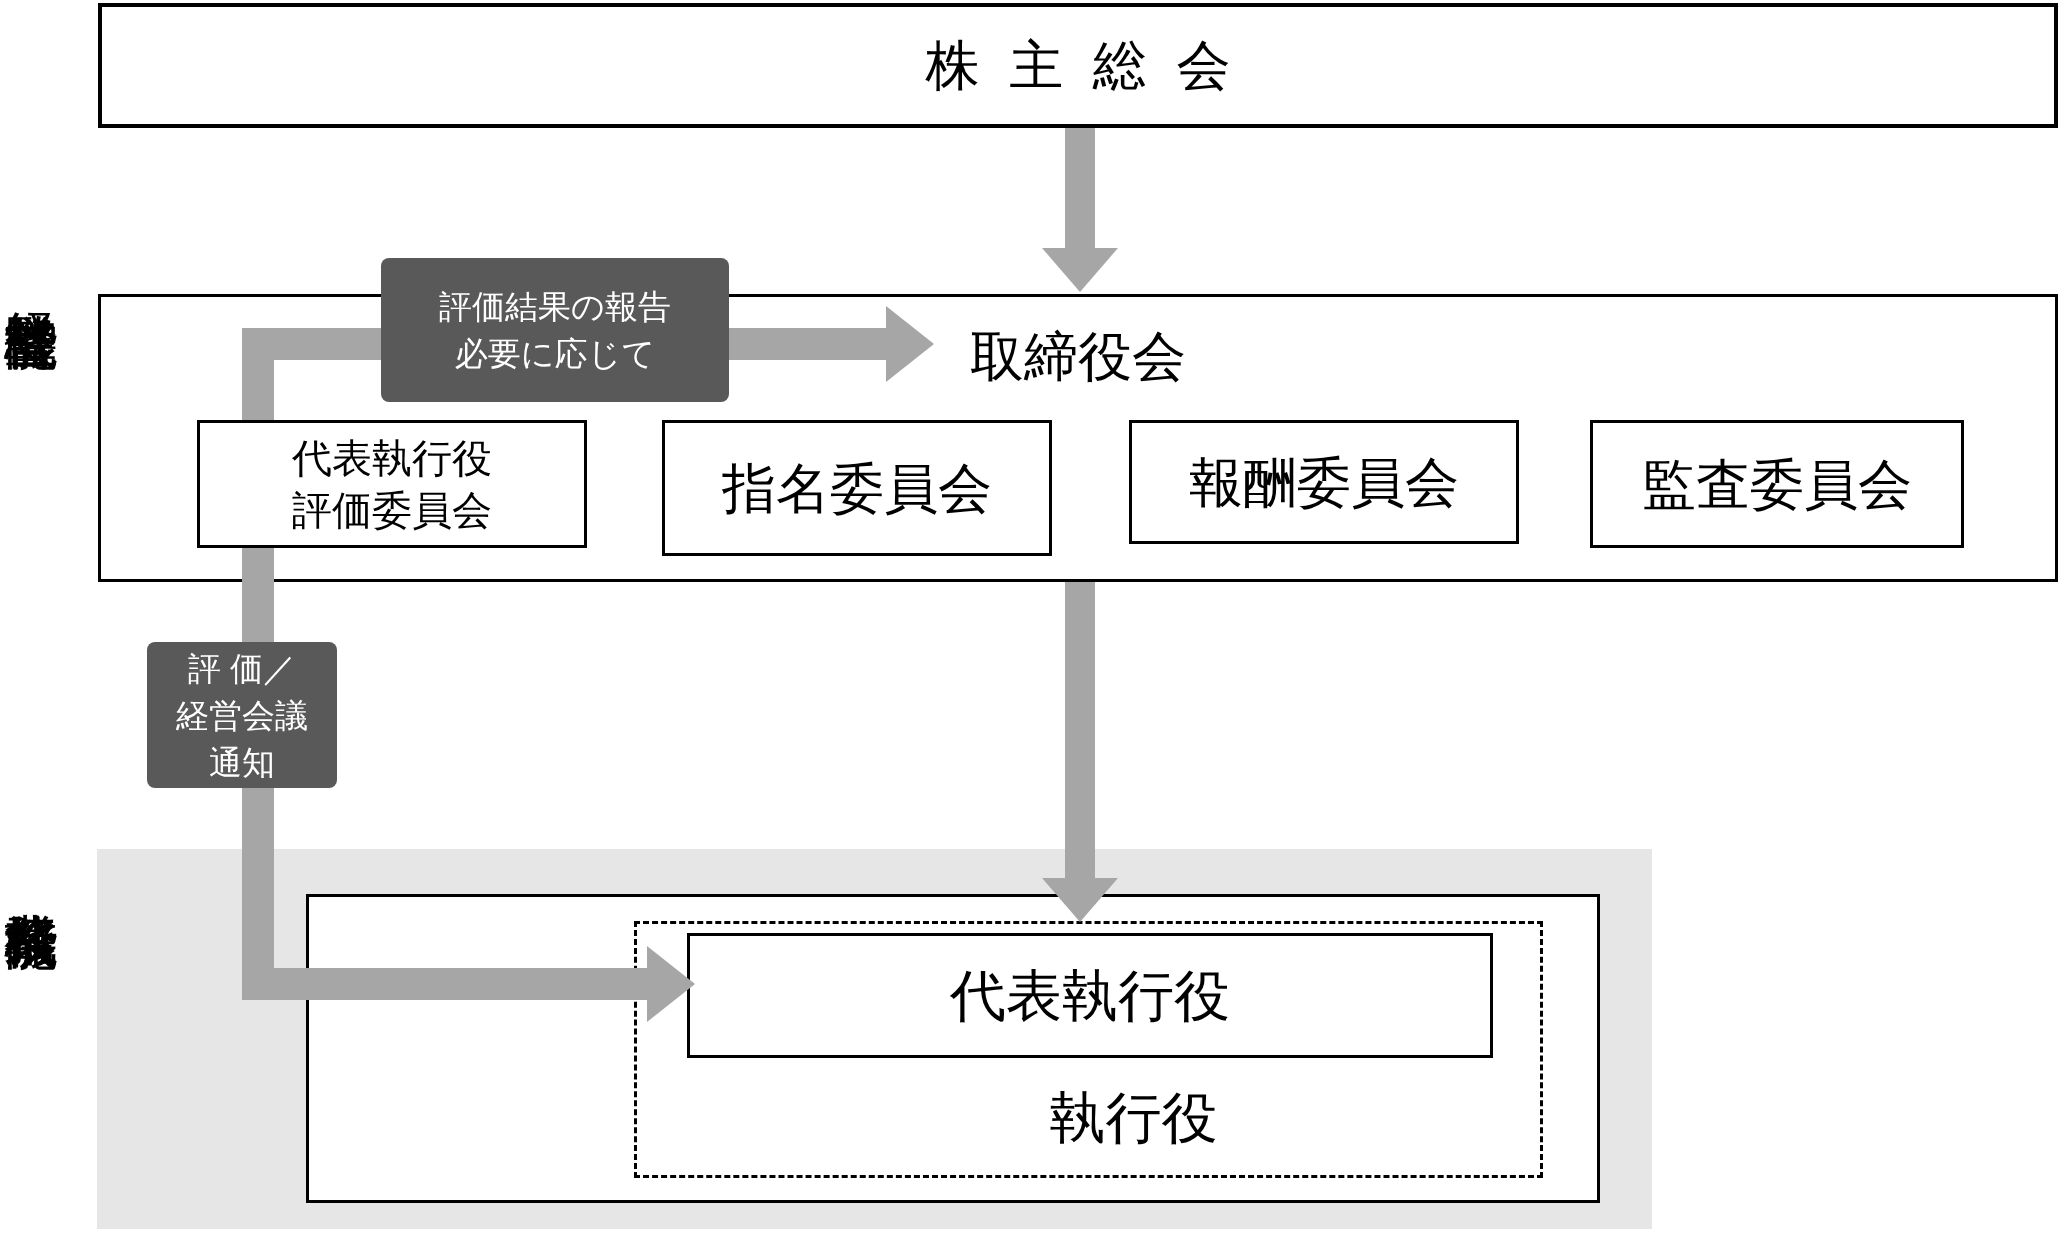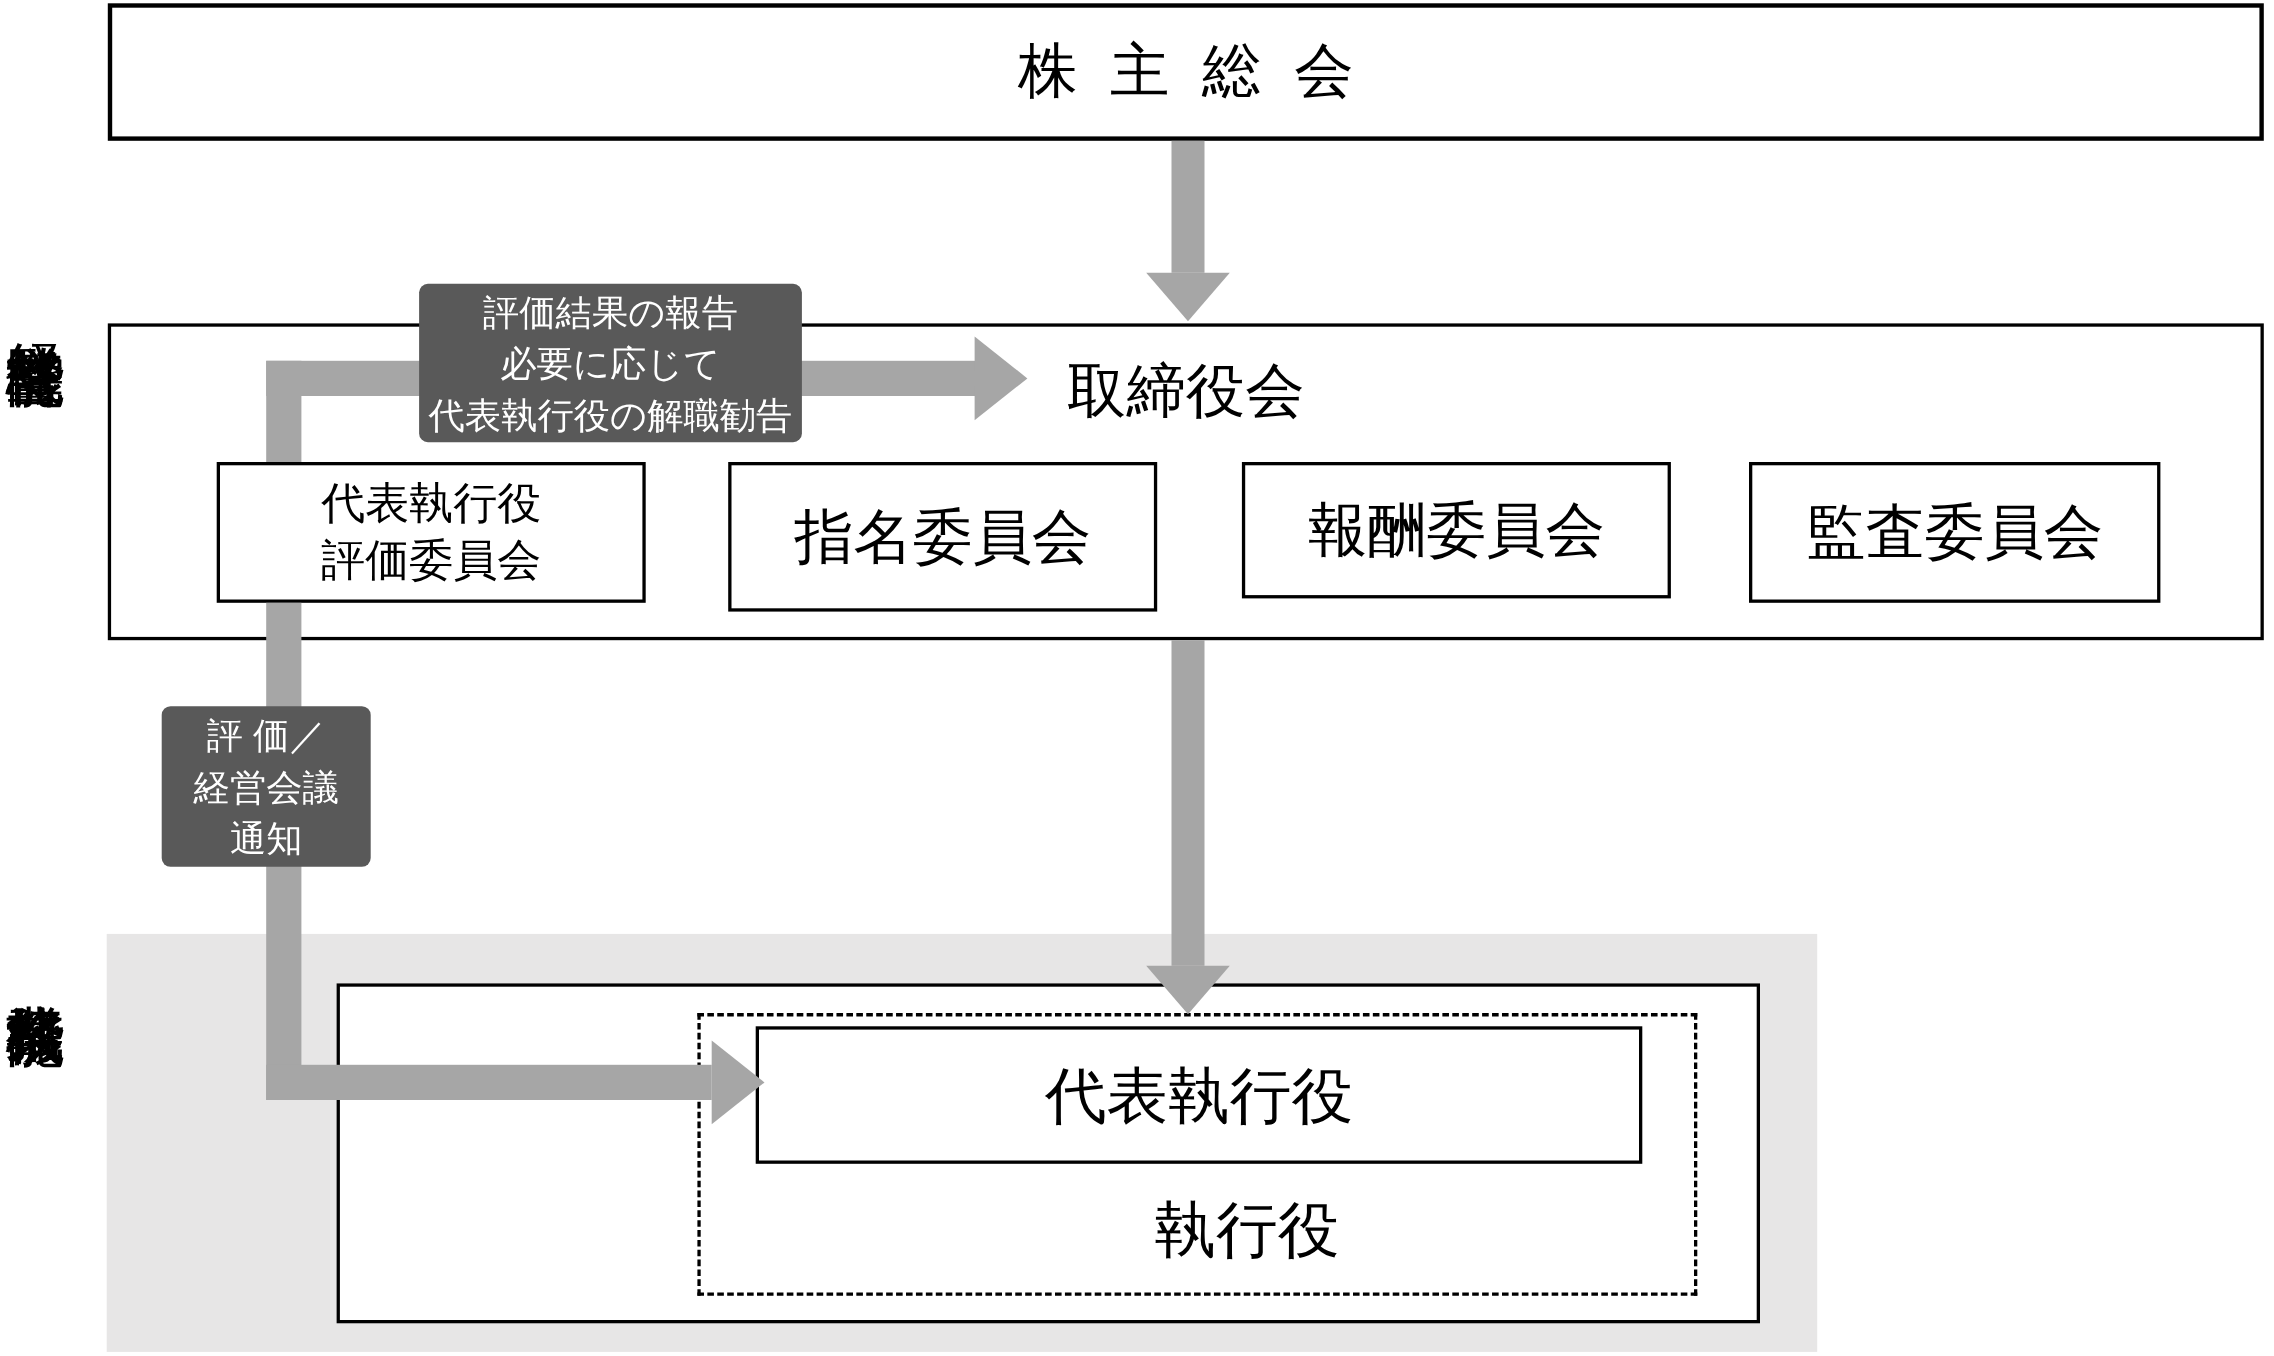--- a/index.html
+++ b/index.html
@@ -116,21 +116,20 @@
   </div>
 
   <div>
     <div class="abs shaft" style="left:1065px;top:582px;width:30px;height:296px;"></div>
     <div class="abs head head-down" style="left:1042px;top:878px;"></div>
   </div>
 
   <div class="abs callout" style="left:381px;top:258px;width:348px;height:144px;">
     <span>評価結果の報告</span>
     <span>必要に応じて</span>
-    <span>代表執行役の解職勧告</span>
   </div>
 
   <div class="abs callout" style="left:147px;top:642px;width:190px;height:146px;">
     <span>評 価／</span>
     <span>経営会議</span>
     <span>通知</span>
   </div>
 
   <div class="abs vlabel" style="left:2px;top:270px;height:345px;">
     <span>経営監督機能</span>

